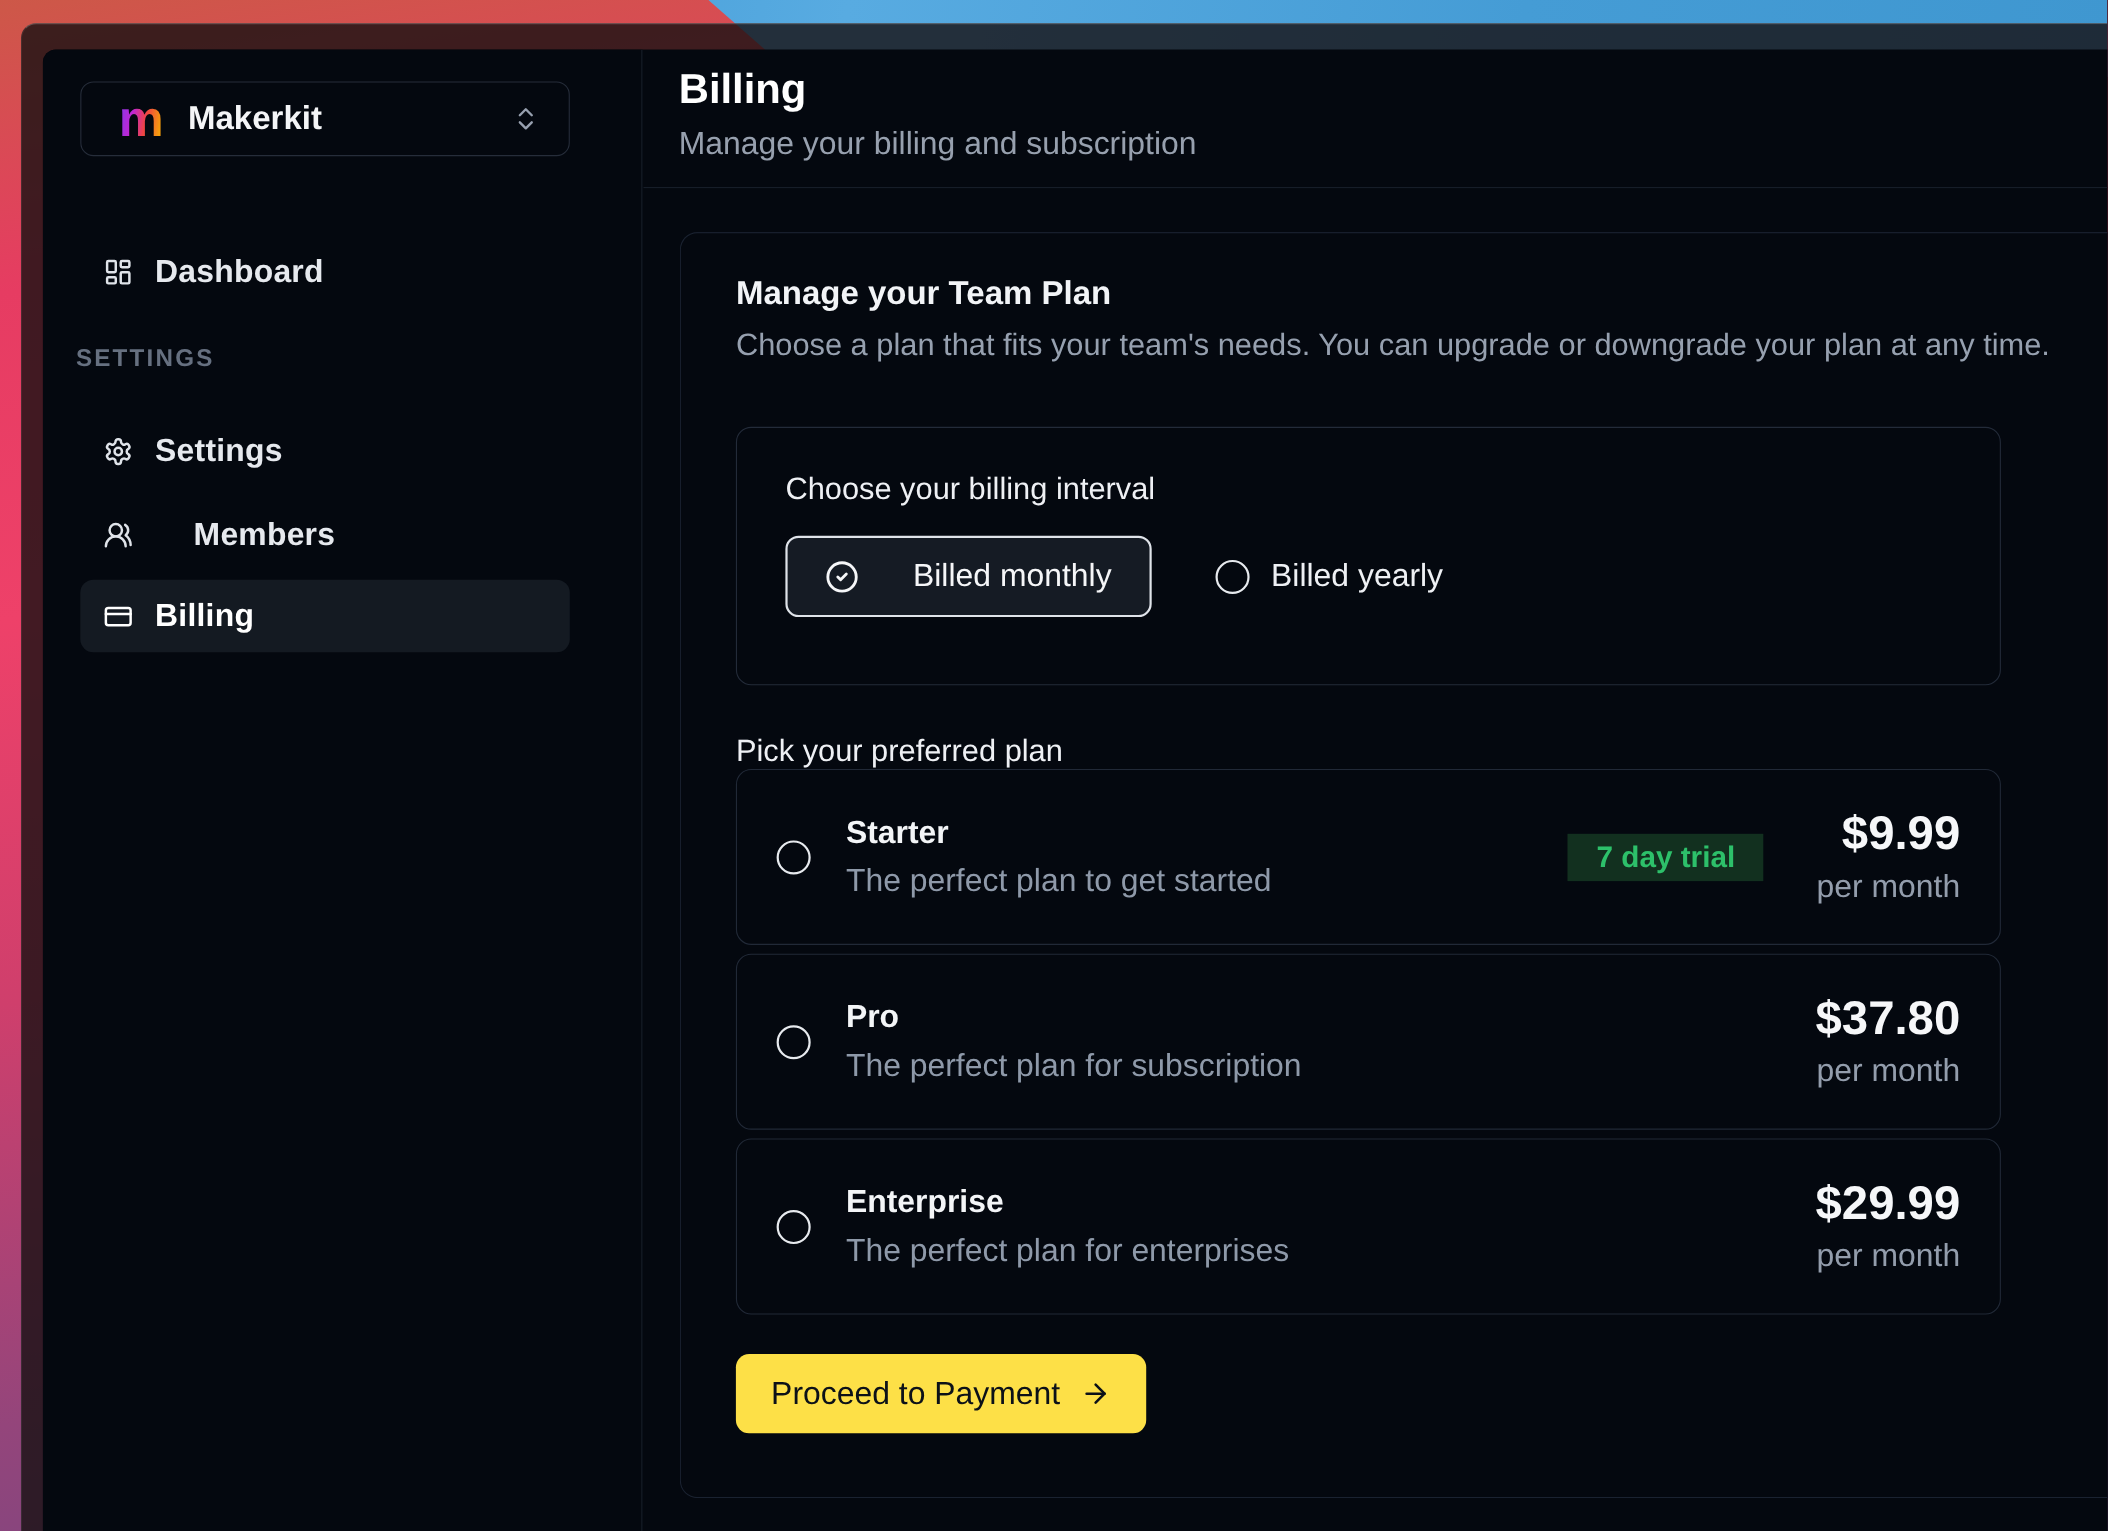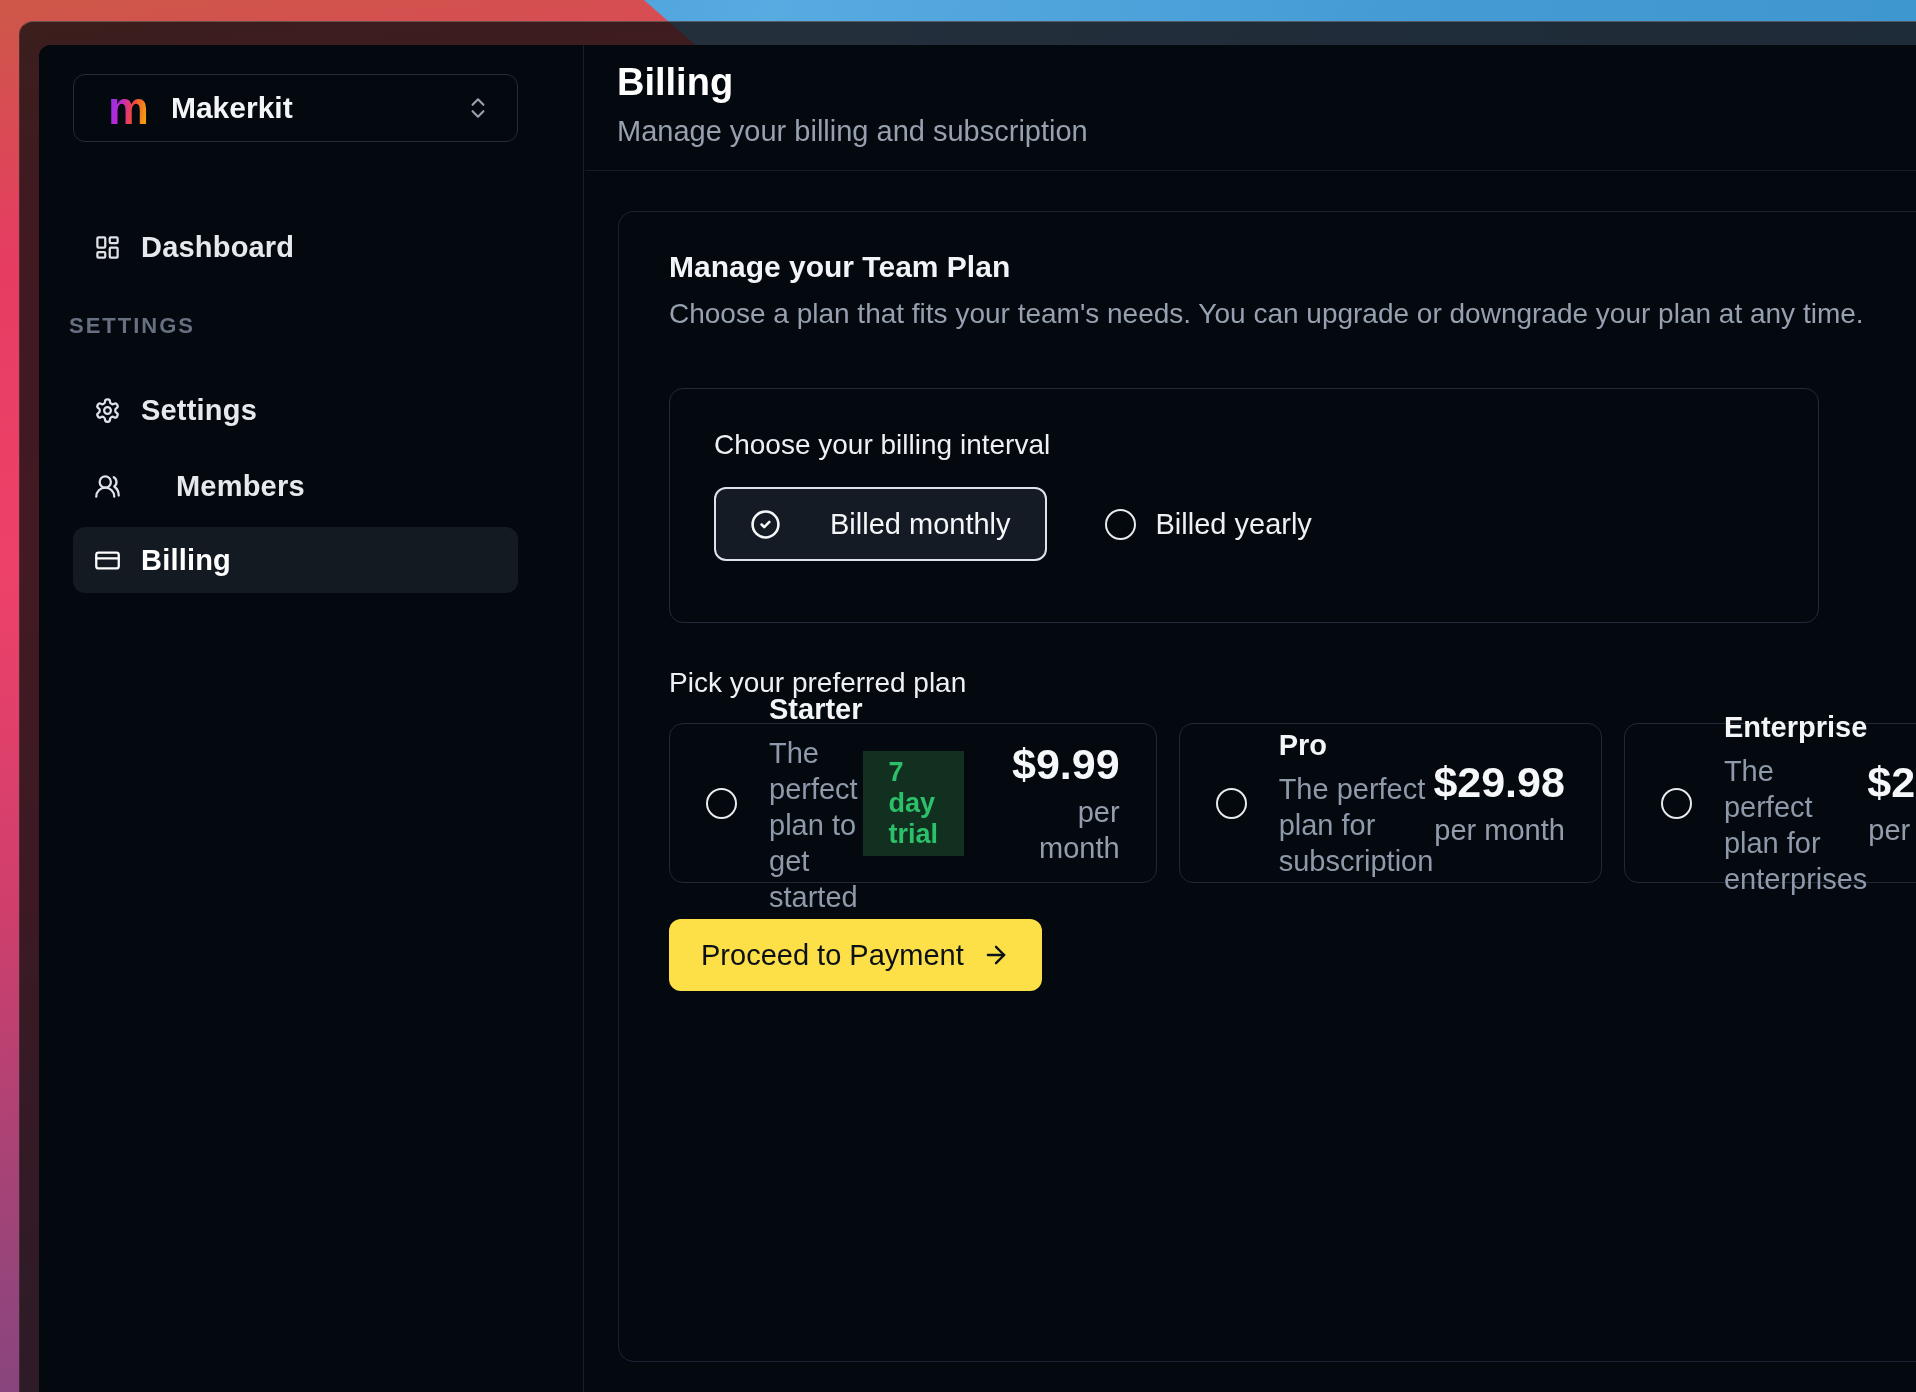--- a/index.html
+++ b/index.html
@@ -106,21 +106,21 @@
     color:#eef0f4; cursor:pointer;
   }
   .radio-circle {
     width:31px; height:31px; border:2.5px solid #e7eaee; border-radius:50%;
     flex:none;
   }
   .interval-option .radio-circle { margin-right:20px; }
 
   .pick-label { margin-top:44px; font-size:28px; font-weight:500; color:#eef0f4; }
 
-  .plan-rows { margin-top:24px; width:1150px; display:flex; flex-direction:row; gap:22px; }
+  .plan-rows { width:1150px; display:flex; flex-direction:column; gap:8px; }
   .plan-row {
     height:160px; border:1px solid #212937; border-radius:14px;
     display:flex; align-items:center; padding:0 36px; cursor:pointer;
   }
   .plan-row .radio-circle { margin-right:32px; }
   .plan-name { font-size:29px; font-weight:700; color:#f3f5f7; line-height:36px; }
   .plan-desc { margin-top:8px; font-size:29px; color:#8e99a9; line-height:36px; }
   .plan-right { margin-left:auto; display:flex; align-items:center; }
   .trial-badge {
     background:#12301f; color:#2dc06a; font-size:27px; font-weight:700;
@@ -256,21 +256,21 @@
           </div>
 
           <div class="plan-row">
             <span class="radio-circle"></span>
             <div class="plan-text">
               <div class="plan-name">Pro</div>
               <div class="plan-desc">The perfect plan for subscription</div>
             </div>
             <div class="plan-right">
               <div class="price-block">
-                <div class="plan-price">$29.98</div>
+                <div class="plan-price">$37.80</div>
                 <div class="plan-period">per month</div>
               </div>
             </div>
           </div>
 
           <div class="plan-row">
             <span class="radio-circle"></span>
             <div class="plan-text">
               <div class="plan-name">Enterprise</div>
               <div class="plan-desc">The perfect plan for enterprises</div>

